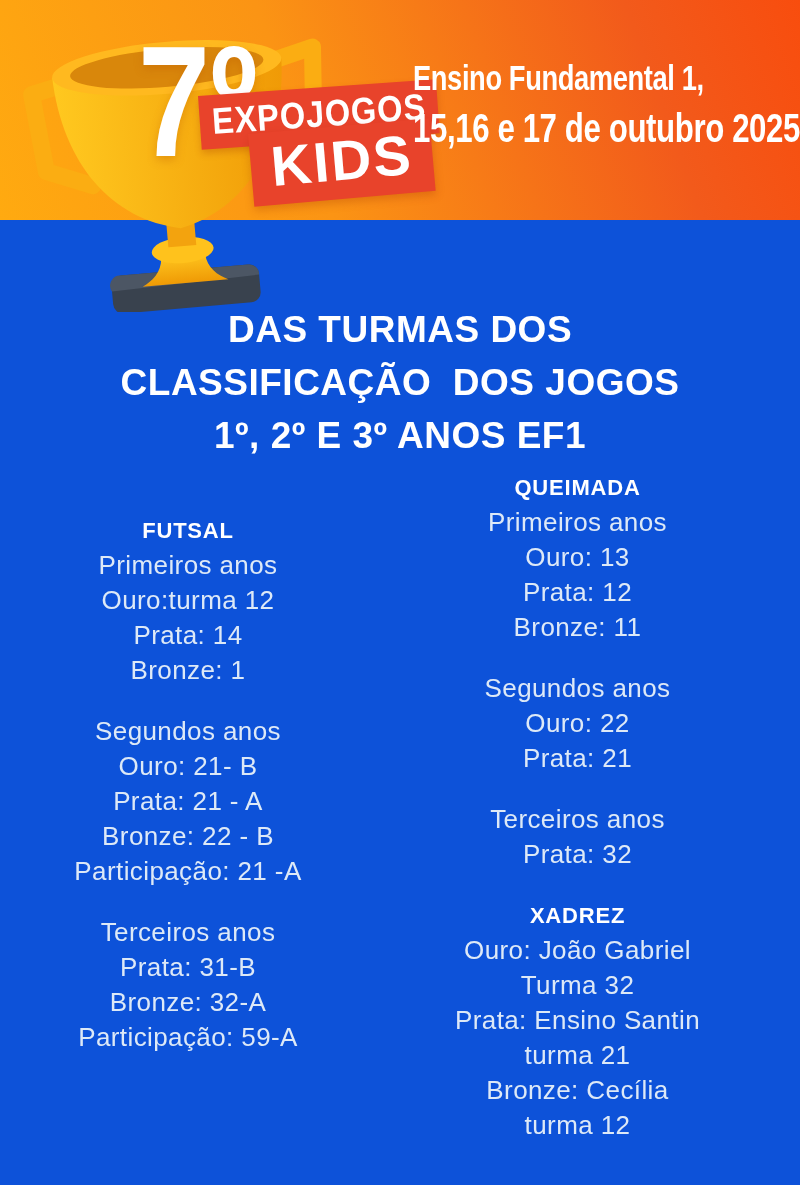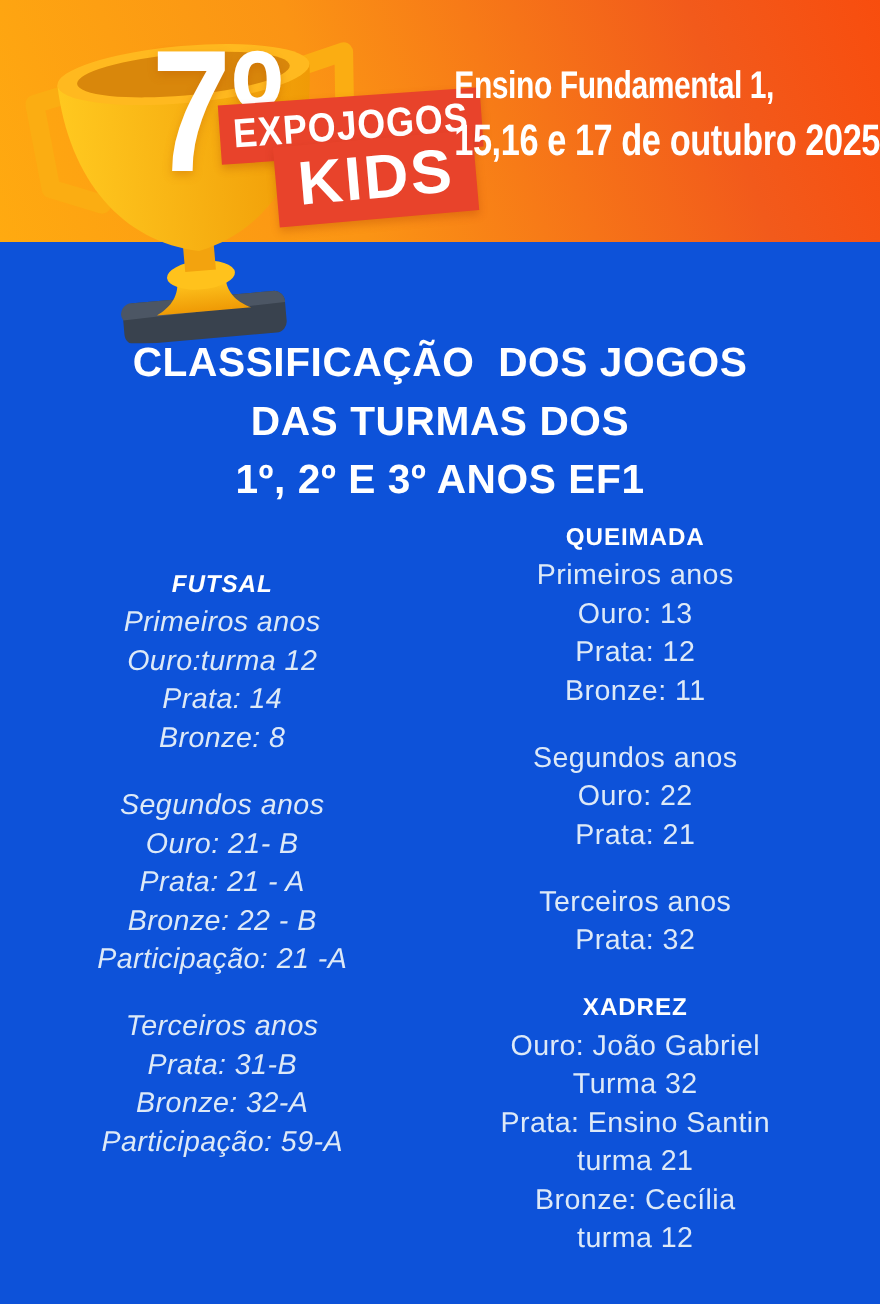--- a/index.html
+++ b/index.html
@@ -86,21 +86,21 @@
   
   .col {
     position: absolute;
     text-align: center;
     color: #DDE9F7;
     font-size: 26px;
     line-height: 35px;
     letter-spacing: .4px;
     font-weight: 400;
   }
-  .col-left  { left: 47px;  top: 513px; width: 310px; font-style: italic; }
+  .col-left  { left: 33px;  top: 513px; width: 310px; }
   .col-right { left: 425px; top: 470px; width: 305px; }
   .sport-title {
     color: #ffffff;
     font-weight: 700;
     font-size: 22px;
     letter-spacing: .8px;
   }
   .group { margin-top: 26px; }
   .sport-title + .group { margin-top: 0; }
   .sport-title.second { margin-top: 26px; }
@@ -150,33 +150,33 @@
       <span>KIDS</span>
     </div>
 
     <div class="event-info">
       <div class="event-info-line1">Ensino Fundamental 1,</div>
       <div class="event-info-line2">15,16 e 17 de outubro 2025.</div>
     </div>
   </div>
 
   <div class="main-title">
+    <div>DAS TURMAS DOS</div>
     <div>CLASSIFICAÇÃO  DOS JOGOS</div>
-    <div>DAS TURMAS DOS</div>
     <div>1º, 2º E 3º ANOS EF1</div>
   </div>
 
   <div class="col col-left">
     <div class="sport-title">FUTSAL</div>
 
     <div class="group">
       <div>Primeiros anos</div>
       <div>Ouro:turma 12</div>
       <div>Prata: 14</div>
-      <div>Bronze: 8</div>
+      <div>Bronze: 1</div>
     </div>
 
     <div class="group">
       <div>Segundos anos</div>
       <div>Ouro: 21- B</div>
       <div>Prata: 21 - A</div>
       <div>Bronze: 22 - B</div>
       <div>Participação: 21 -A</div>
     </div>
 

